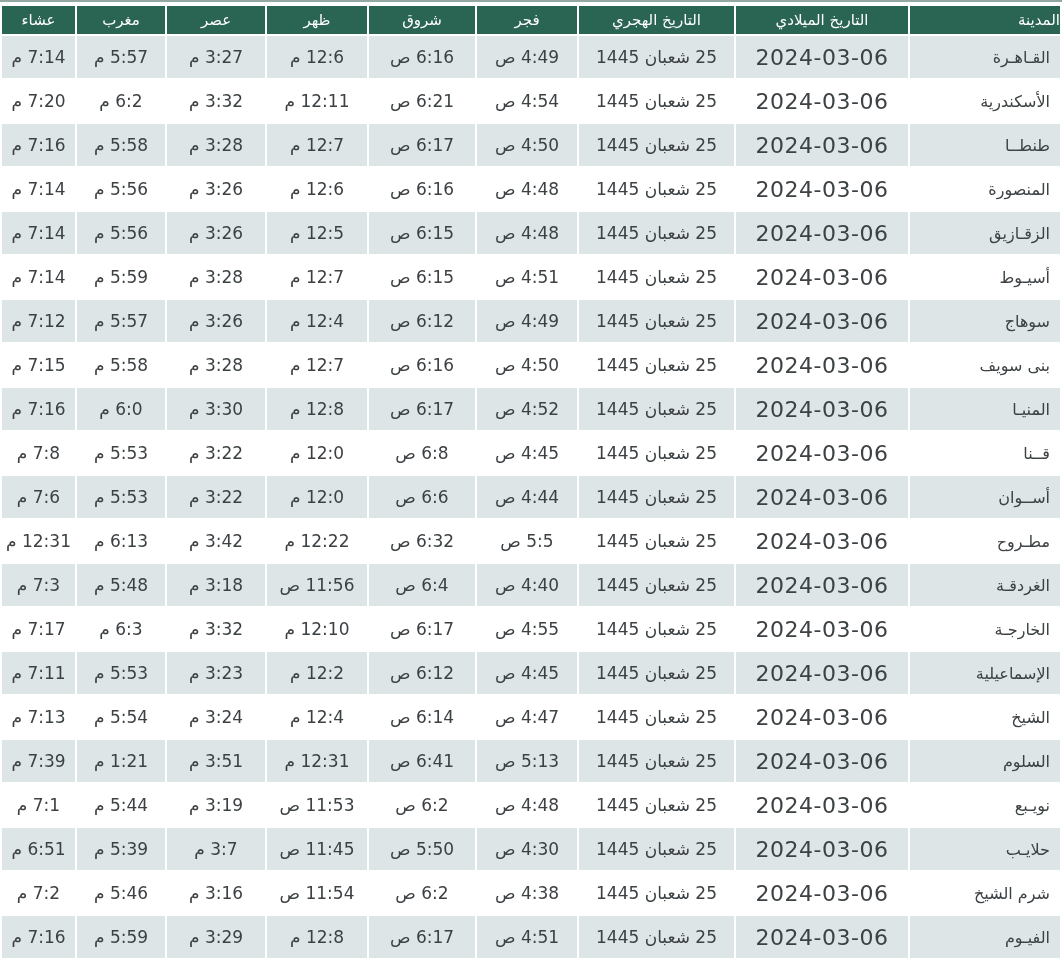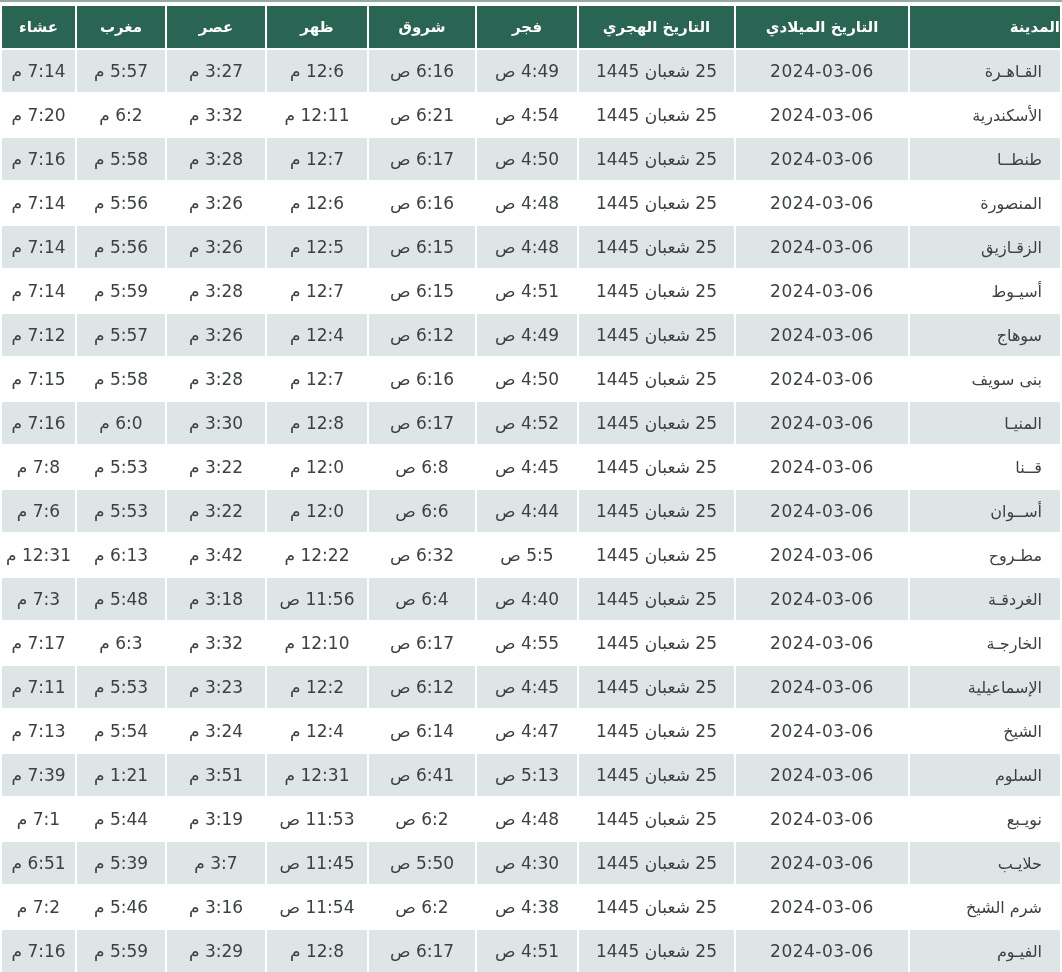--- a/index.html
+++ b/index.html
@@ -22,44 +22,44 @@
     width:1062px;
     table-layout:fixed;
     border-collapse:separate;
     border-spacing:2px;
     background:var(--gap);
     direction:rtl;
   }
   thead th{
     background:var(--header-bg);
     color:var(--header-text);
-    font-weight:bold;
+    font-weight:normal;
     font-size:15px;
-    height:42px;
+    height:28px;
     text-align:center;
     padding:0 6px;
     white-space:nowrap;
   }
   thead th.city{text-align:right;padding-right:0;}
   tbody td{
     height:42px;
     text-align:center;
     font-size:17px;
     padding:0 4px;
     background:var(--row-bg);
     white-space:nowrap;
     color:var(--text);
   }
   tbody tr.alt td{background:var(--row-alt-bg);}
   tbody td.city{
     text-align:right;
-    padding-right:18px;
+    padding-right:10px;
     font-size:16px;
   }
-  tbody td.date{font-size:17px;letter-spacing:.5px;}
+  tbody td.date{font-size:22px;letter-spacing:.5px;}
 </style>
 </head>
 <body>
 
 <div class="top-edge"></div>
 
 <table class="prayer-table">
   <colgroup>
     <col style="width:150px">
     <col style="width:172px">

